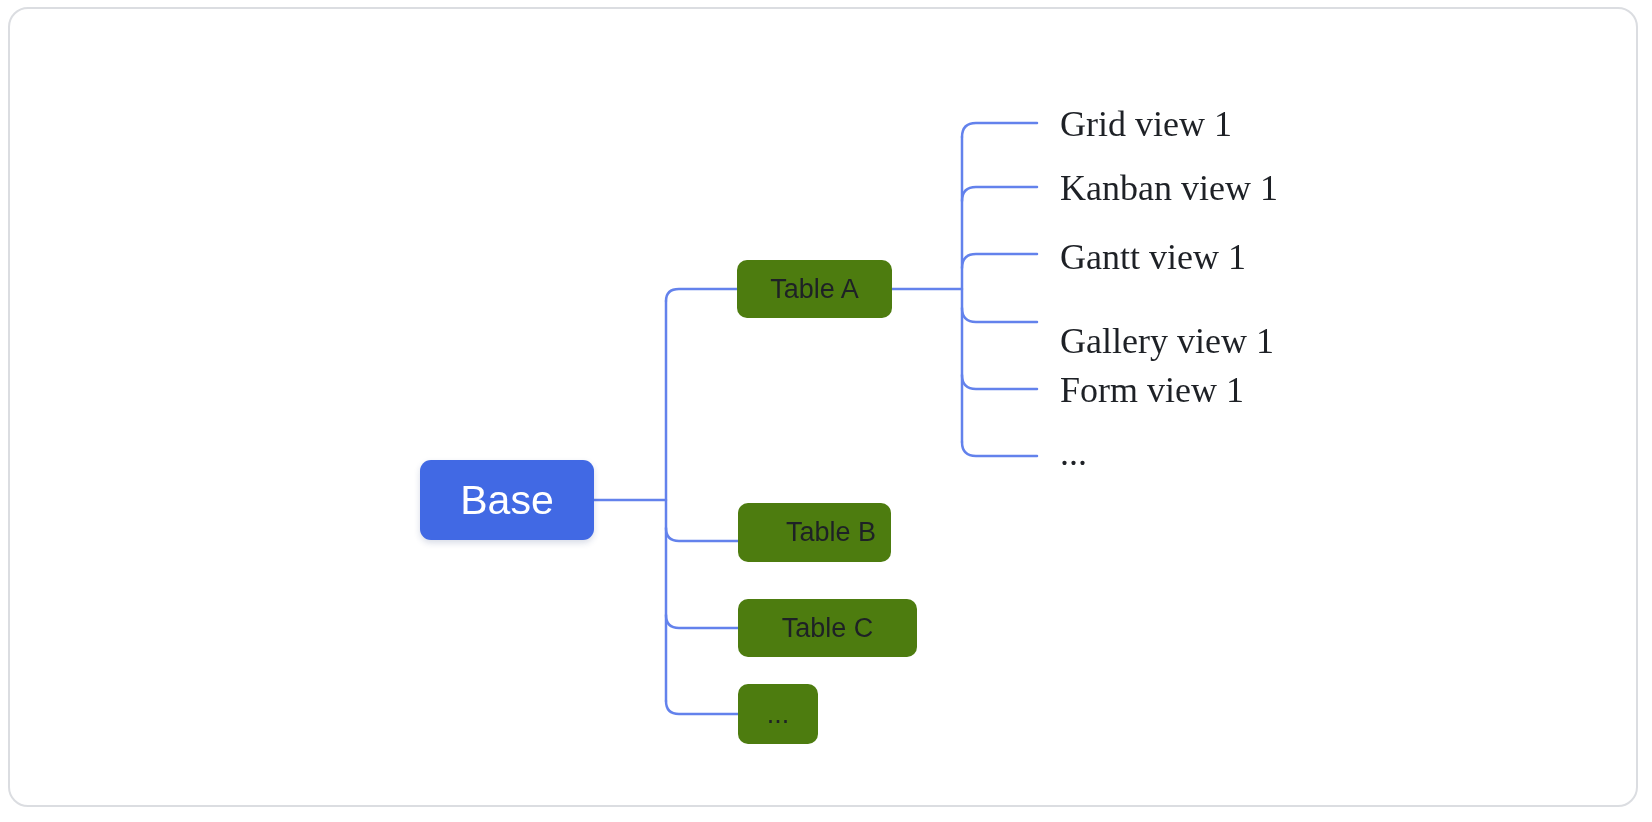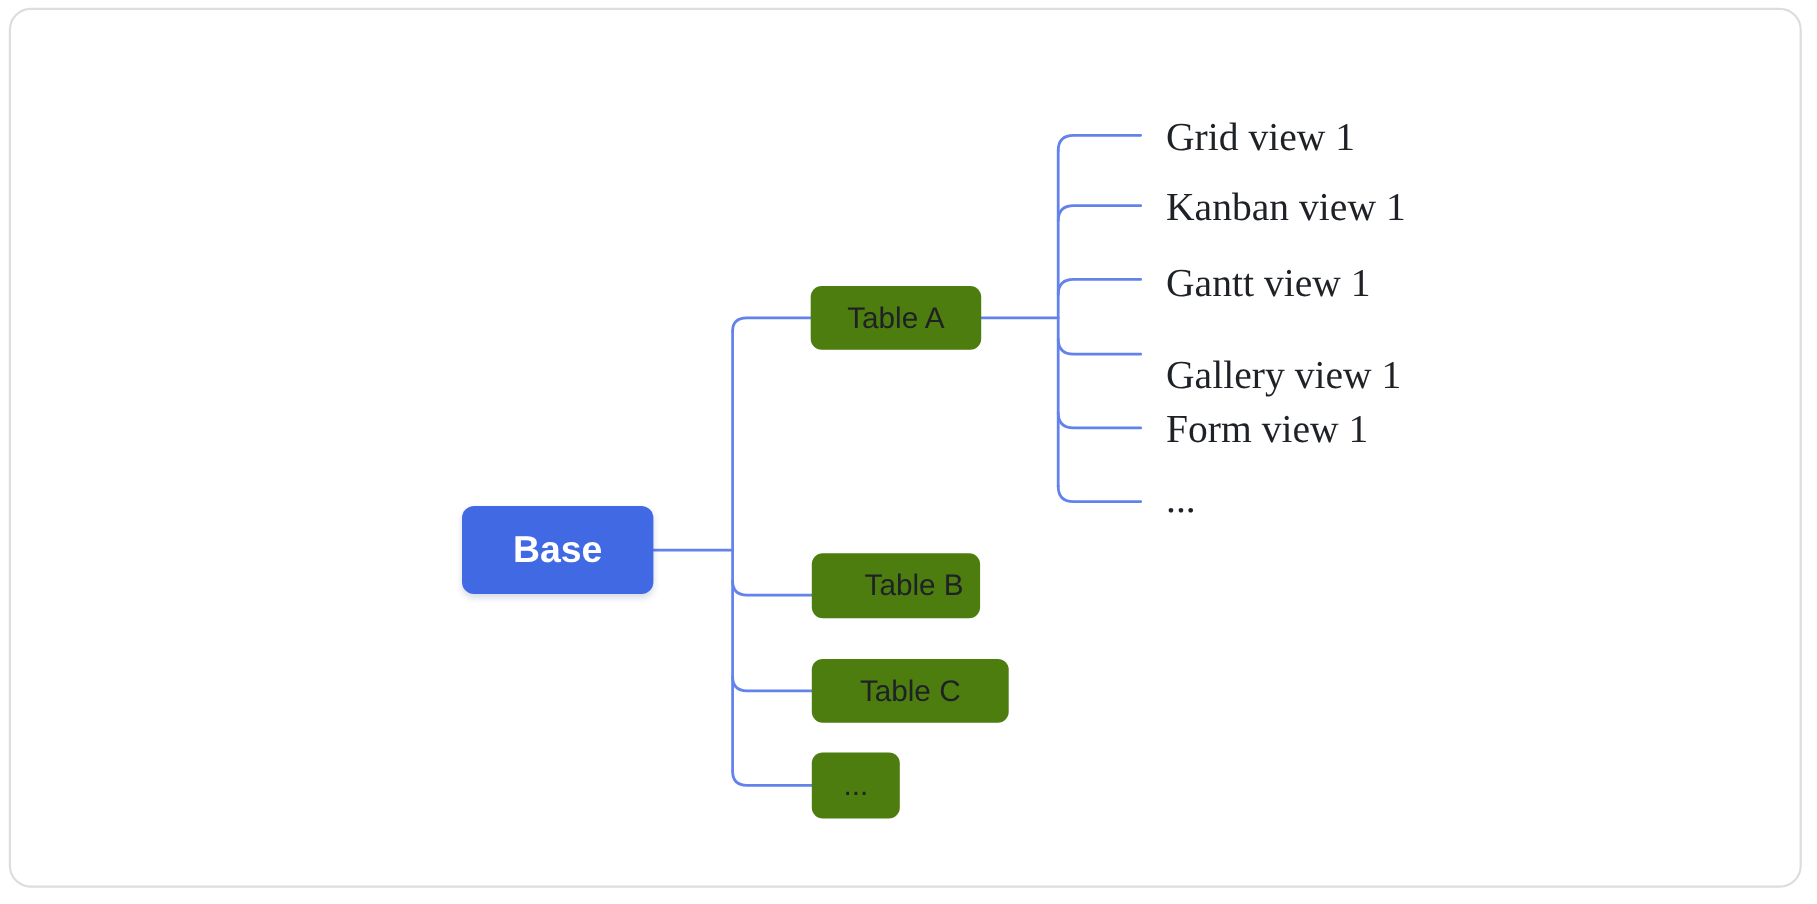--- a/index.html
+++ b/index.html
@@ -45,22 +45,22 @@
     border-radius: 10px;
     white-space: nowrap;
   }
   .node.root {
     left: 410px;
     top: 451px;
     width: 174px;
     height: 80px;
     background: #4169e4;
     color: #ffffff;
-    font-size: 34px;
-    font-weight: 700;
+    font-size: 41px;
+    font-weight: 400;
     box-shadow: 0 3px 6px rgba(40, 60, 120, 0.18);
     border-radius: 11px;
   }
   .node.table {
     background: #4d7c0f;
     color: #1e2126;
     font-size: 27px;
     font-weight: 400;
   }
   .node.table-a { left: 727px; top: 251px; width: 155px; height: 58px; }

